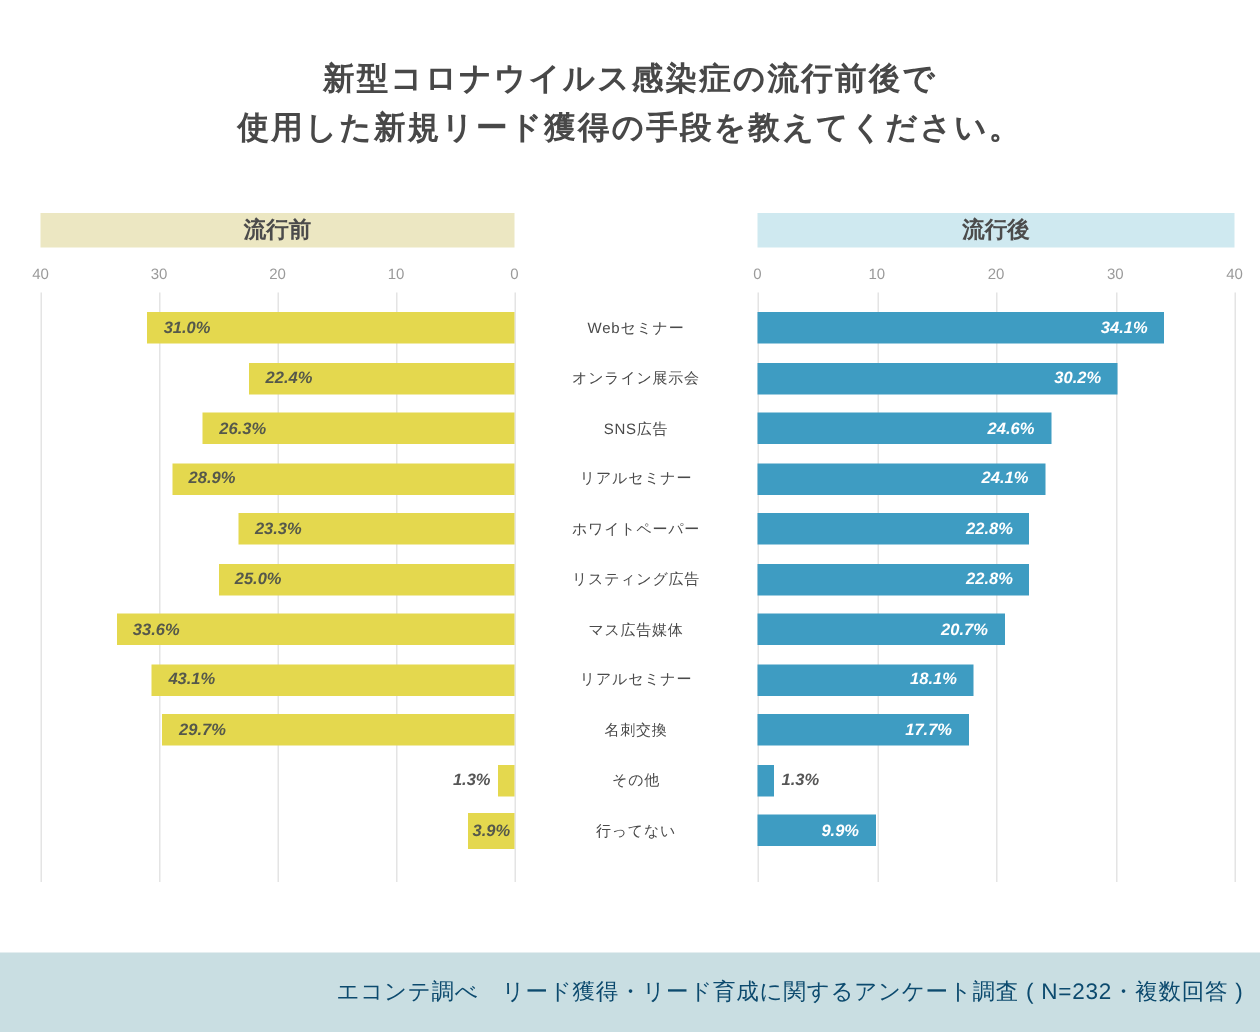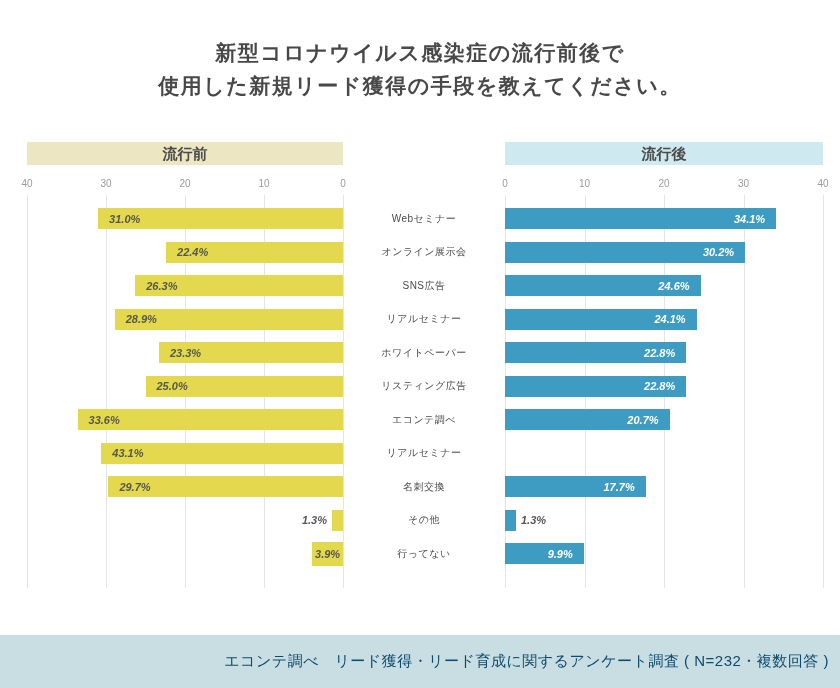--- a/index.html
+++ b/index.html
@@ -190,34 +190,39 @@
                 <span class="val">22.8%</span>
               </div>
             </div>
           </div>
           <div class="row">
             <div class="cell left">
               <div class="bar left" style="width: 84%;">
                 <span class="val">33.6%</span>
               </div>
             </div>
-            <div class="mid">エコンテ調べ</div>
+            <div class="mid">マス広告媒体</div>
             <div class="cell right">
               <div class="bar right" style="width: 51.75%;">
                 <span class="val">20.7%</span>
               </div>
             </div>
           </div>
           <div class="row">
             <div class="cell left">
               <div class="bar left" style="width: 76.5%;">
                 <span class="val">43.1%</span>
               </div>
             </div>
             <div class="mid">リアルセミナー</div>
+            <div class="cell right">
+              <div class="bar right" style="width: 45.25%;">
+                <span class="val">18.1%</span>
+              </div>
+            </div>
           </div>
           <div class="row">
             <div class="cell left">
               <div class="bar left" style="width: 74.25%;">
                 <span class="val">29.7%</span>
               </div>
             </div>
             <div class="mid">名刺交換</div>
             <div class="cell right">
               <div class="bar right" style="width: 44.25%;">

